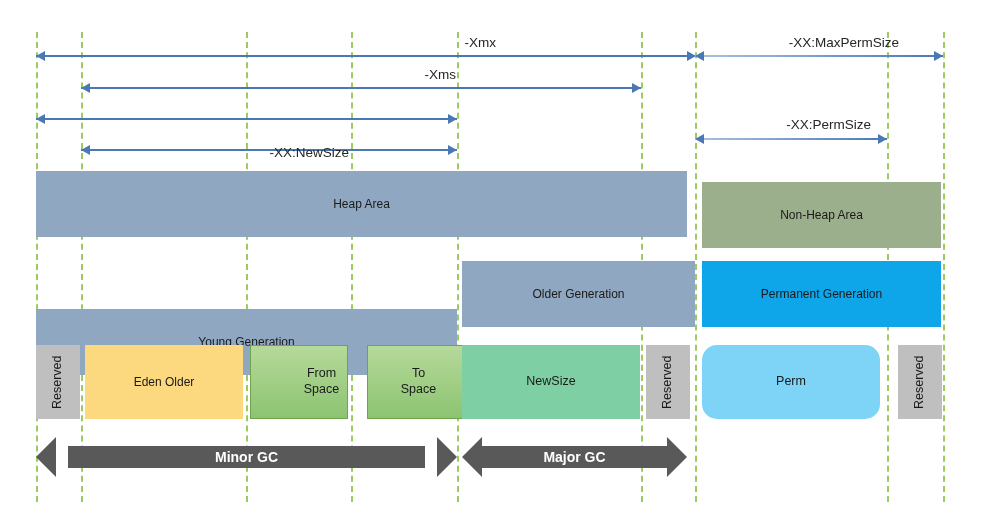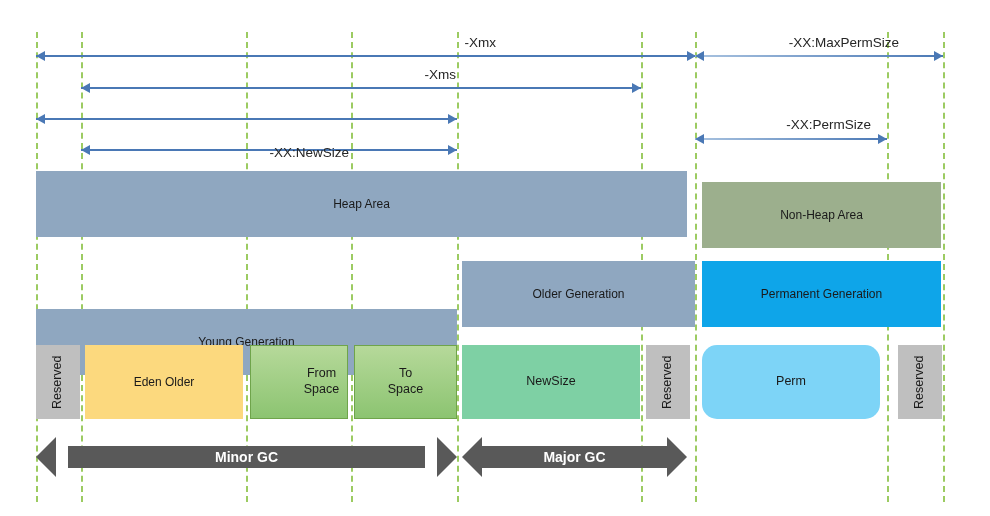--- a/index.html
+++ b/index.html
@@ -175,21 +175,21 @@
 
   <div class="box vert" style="left:36px; top:345px; width:44px; height:74px; background:#BFBFBF;">Reserved</div>
 
   <div class="box" style="left:85px; top:345px; width:158px; height:74px; background:#FCD97E;">Eden Older</div>
 
   <div class="box small bordered" style="left:250px; top:345px; width:98px; height:74px;
               background:linear-gradient(to bottom,#B6D99A,#8CC471);padding-left:45px;">
     <span>From<br>Space</span>
   </div>
 
-  <div class="box small bordered" style="left:354px; top:345px; width:103px; height:74px;
+  <div class="box small bordered" style="left:367px; top:345px; width:103px; height:74px;
               background:linear-gradient(to bottom,#B6D99A,#8CC471);">
     <span>To<br>Space</span>
   </div>
 
   <div class="box small" style="left:462px; top:345px; width:178px; height:74px; background:#7ED0A4;">NewSize</div>
 
   <div class="box vert" style="left:646px; top:345px; width:44px; height:74px; background:#BFBFBF;">Reserved</div>
 
   <div class="box small" style="left:702px; top:345px; width:178px; height:74px; background:#7DD4F7;border-radius:15px;">Perm</div>
 

